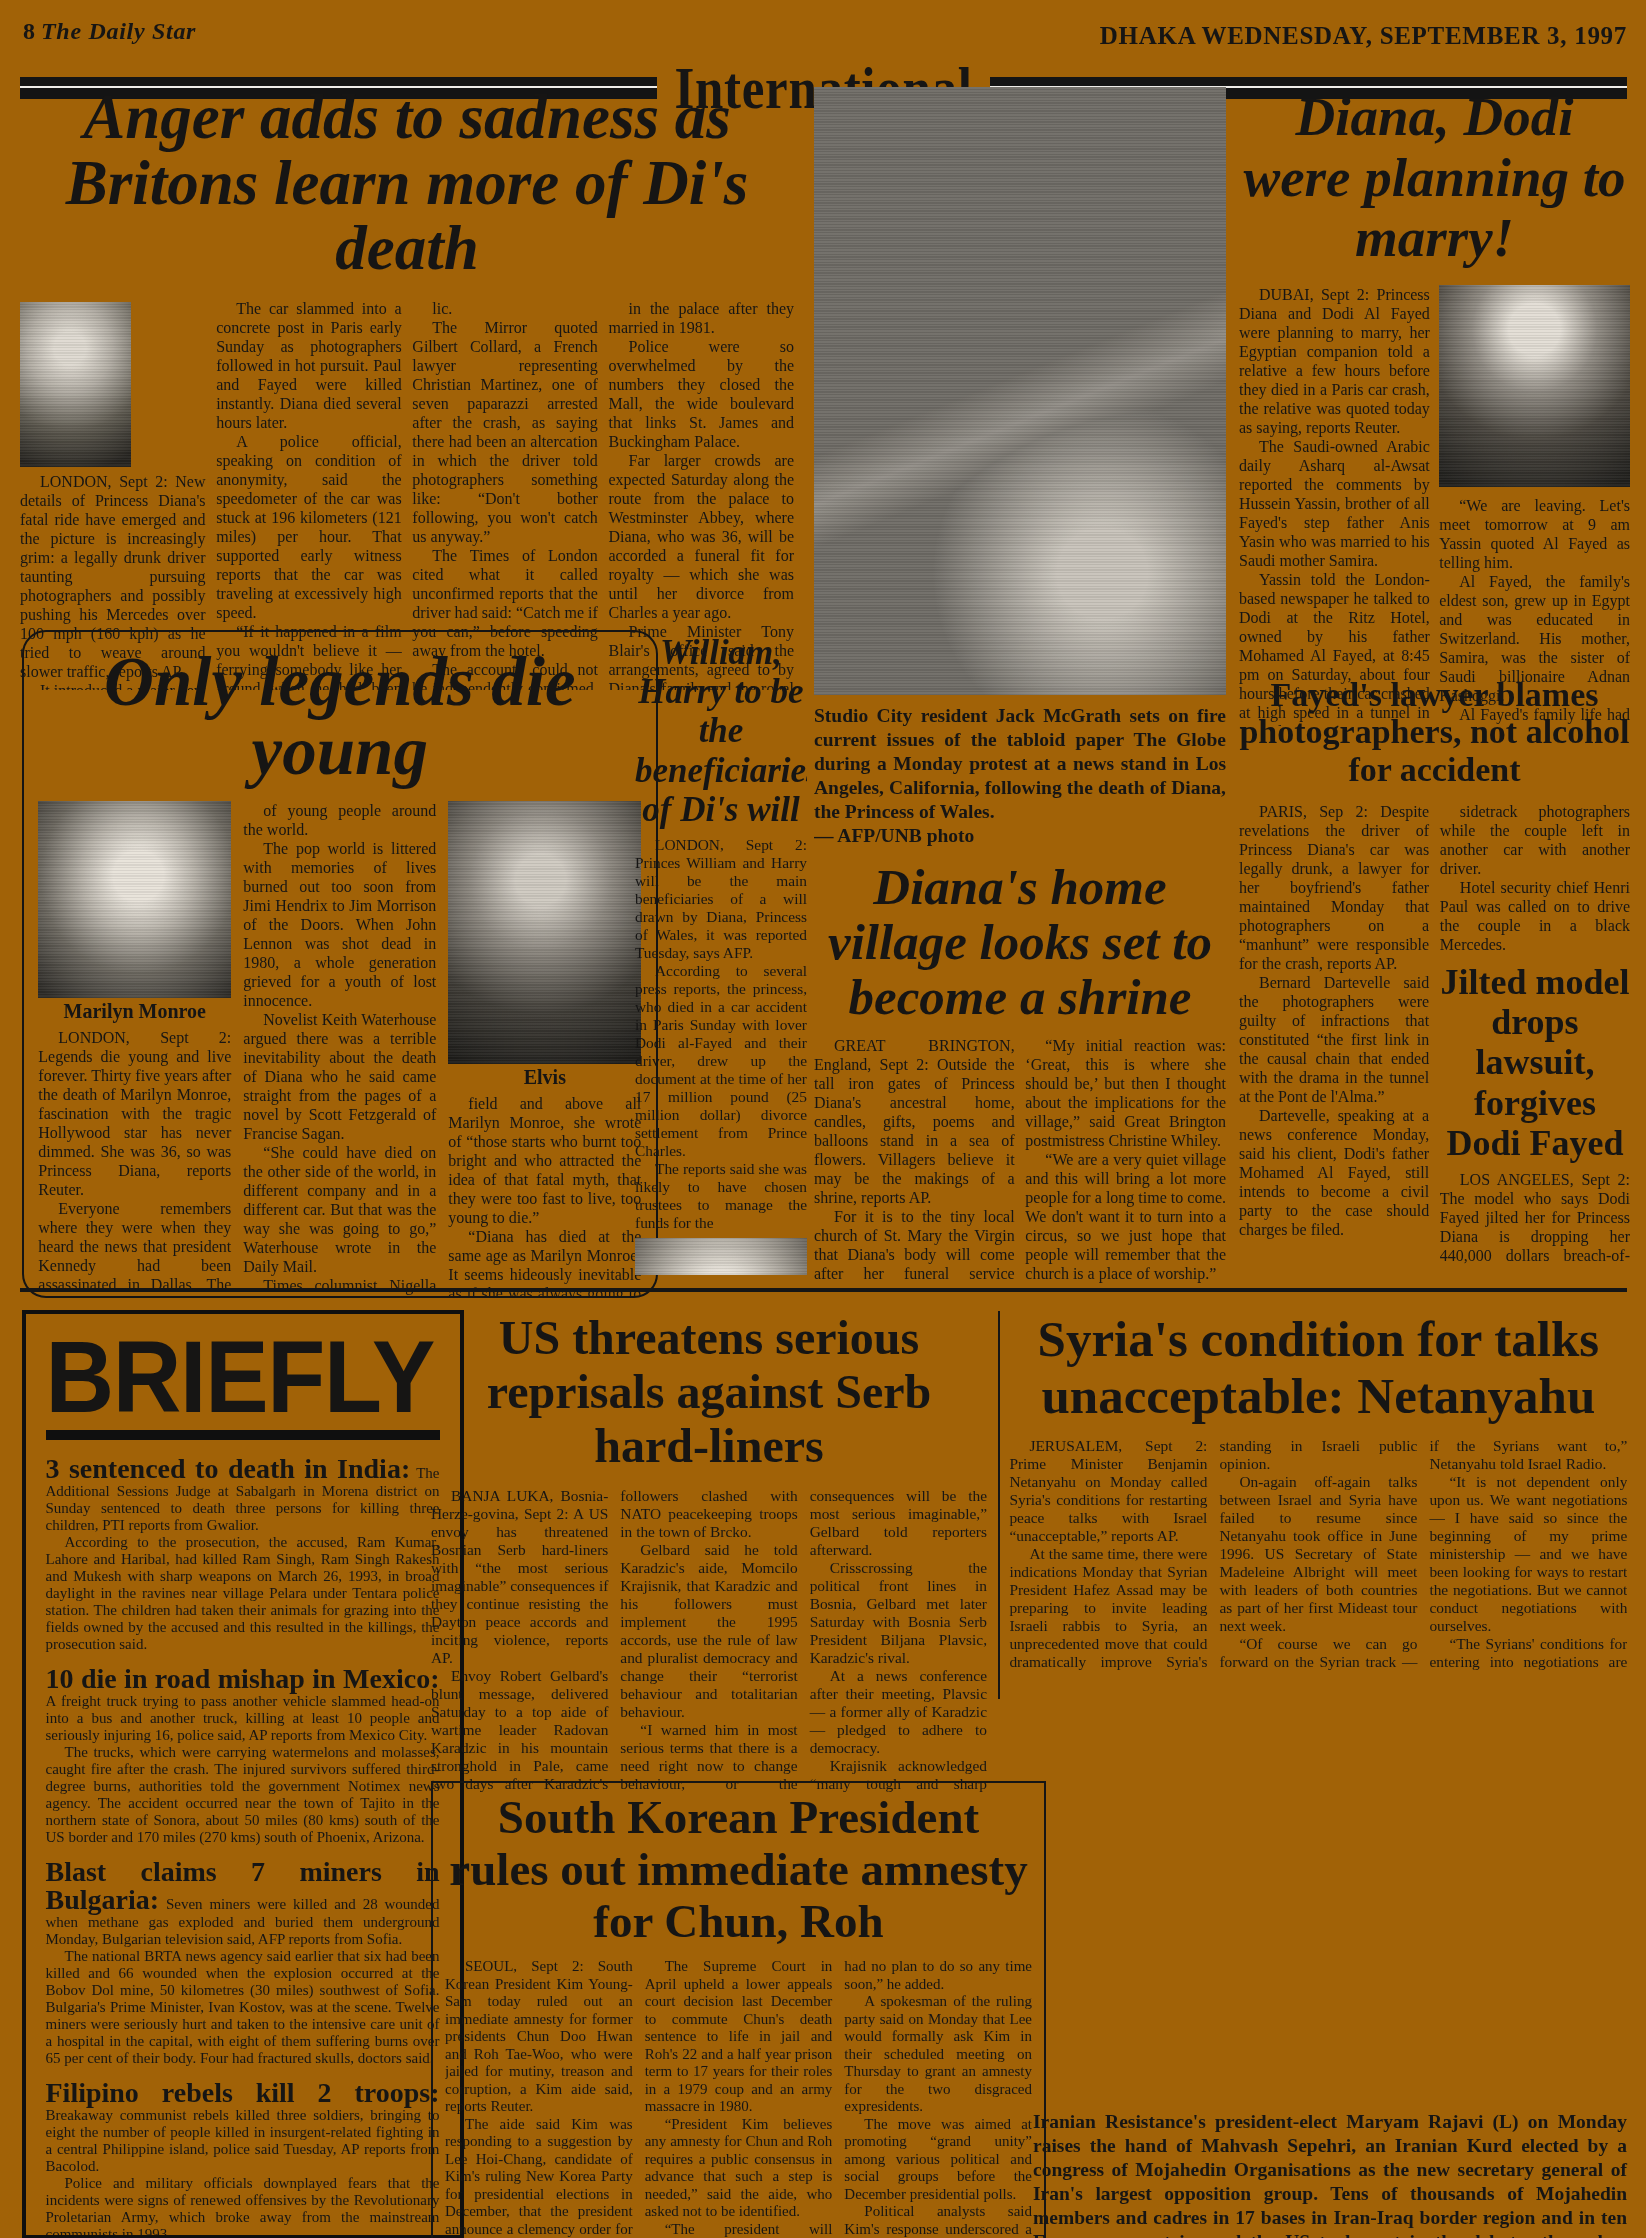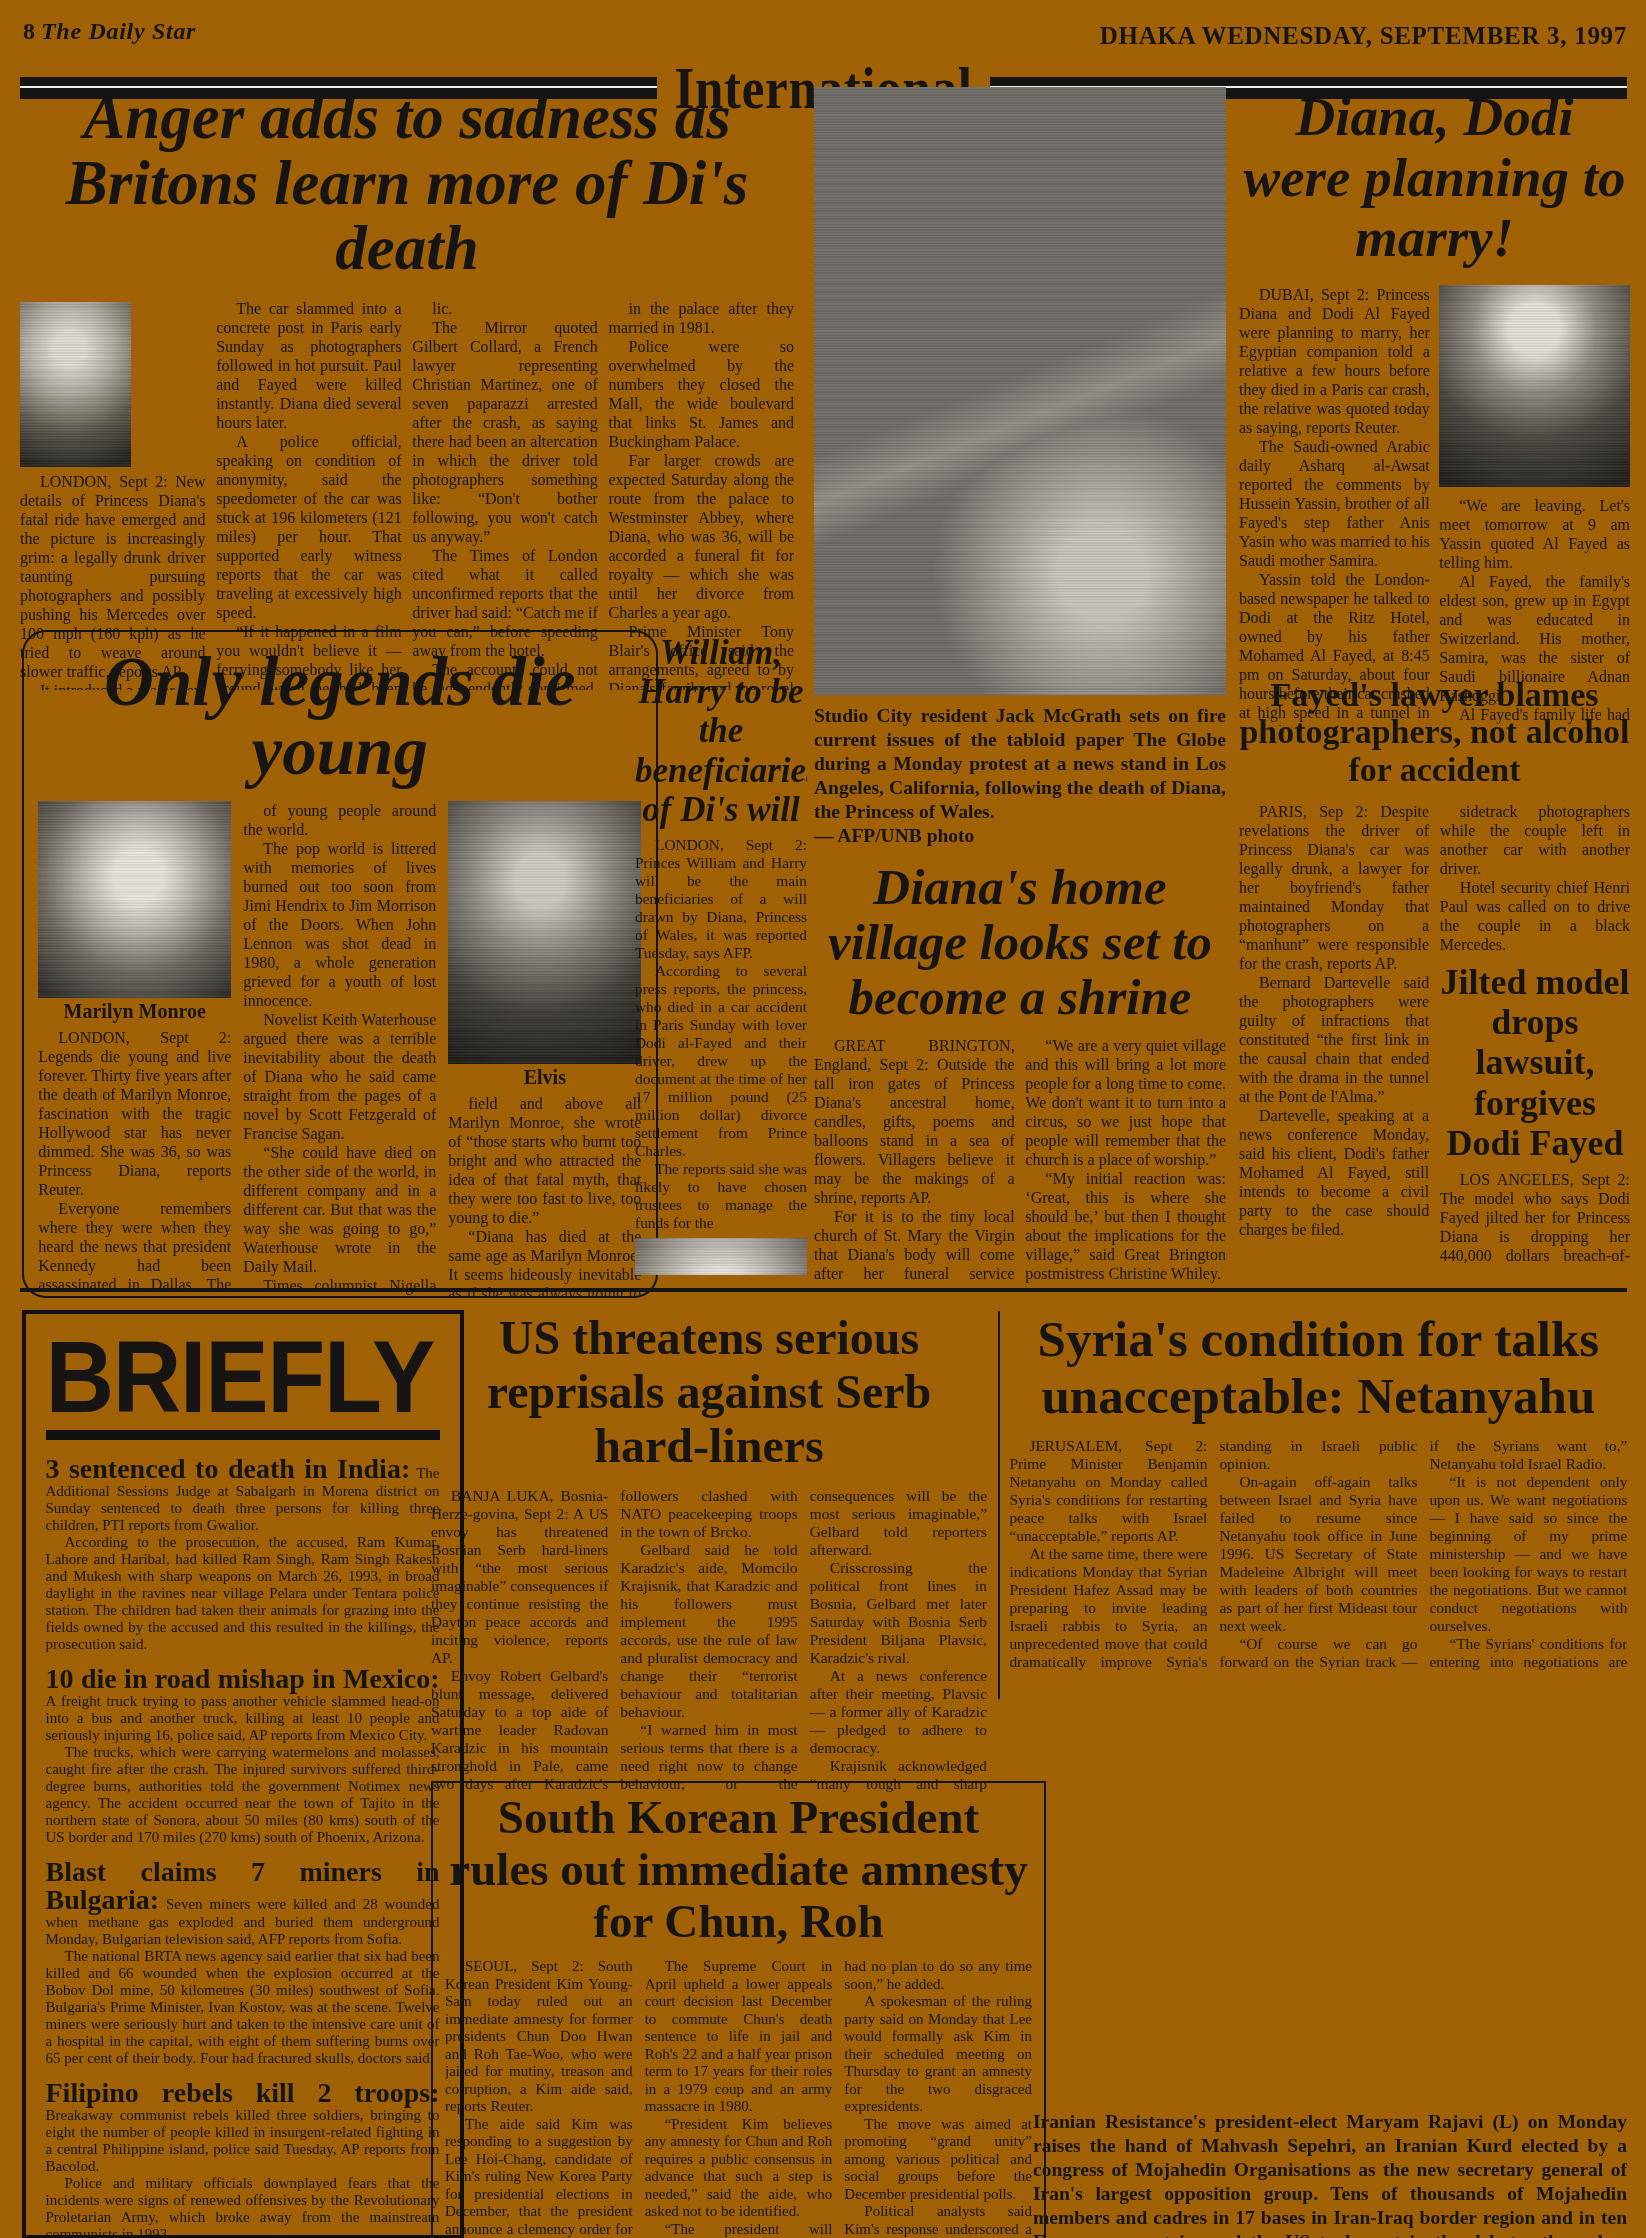--- a/index.html
+++ b/index.html
@@ -197,22 +197,22 @@
       <span>Studio City resident Jack McGrath sets on fire current issues of the tabloid paper The Globe during a Monday protest at a news stand in Los Angeles, California, following the death of Diana, the Princess of Wales.</span>
       <div class="credit">— AFP/UNB photo</div>
     </div>
     <div class="headline-village">Diana's home village looks set to become a shrine</div>
     <div class="village-cols">
       <div class="village-col body-text">
           <p>GREAT BRINGTON, England, Sept 2: Outside the tall iron gates of Princess Diana's ancestral home, candles, gifts, poems and balloons stand in a sea of flowers. Villagers believe it may be the makings of a shrine, reports AP.</p>
           <p>For it is to the tiny local church of St. Mary the Virgin that Diana's body will come after her funeral service Saturday in London's Westminister Abbey. She will be buried close to her beloved father, the 8th Earl Spencer, and among 20 generations of her forebears going back almost five centuries.</p>
         </div>
       <div class="village-col body-text">
+          <p>“My initial reaction was: ‘Great, this is where she should be,’ but then I thought about the implications for the village,” said Great Brington postmistress Christine Whiley.</p>
           <p>“We are a very quiet village and this will bring a lot more people for a long time to come. We don't want it to turn into a circus, so we just hope that people will remember that the church is a place of worship.”</p>
-          <p>“My initial reaction was: ‘Great, this is where she should be,’ but then I thought about the implications for the village,” said Great Brington postmistress Christine Whiley.</p>
           <p>Nevertheless, Britain's churches have long offered a focus for pilgrims. Over the centuries, they have encouraged visitors to visit the graves of monarchs, priests and other notables contained within them; Westminister Abbey, where many British kings are buried, was designed with that in mind.</p>
         </div>
     </div>
   </div>
 
   <div class="abs" id="art-fayed">
     <div class="headline-fayed">Fayed's lawyer blames photographers, not alcohol for accident</div>
     <div class="fayed-cols">
       <div class="fayed-col body-text">
           <p>PARIS, Sep 2: Despite revelations the driver of Princess Diana's car was legally drunk, a lawyer for her boyfriend's father maintained Monday that photographers on a “manhunt” were responsible for the crash, reports AP.</p>

